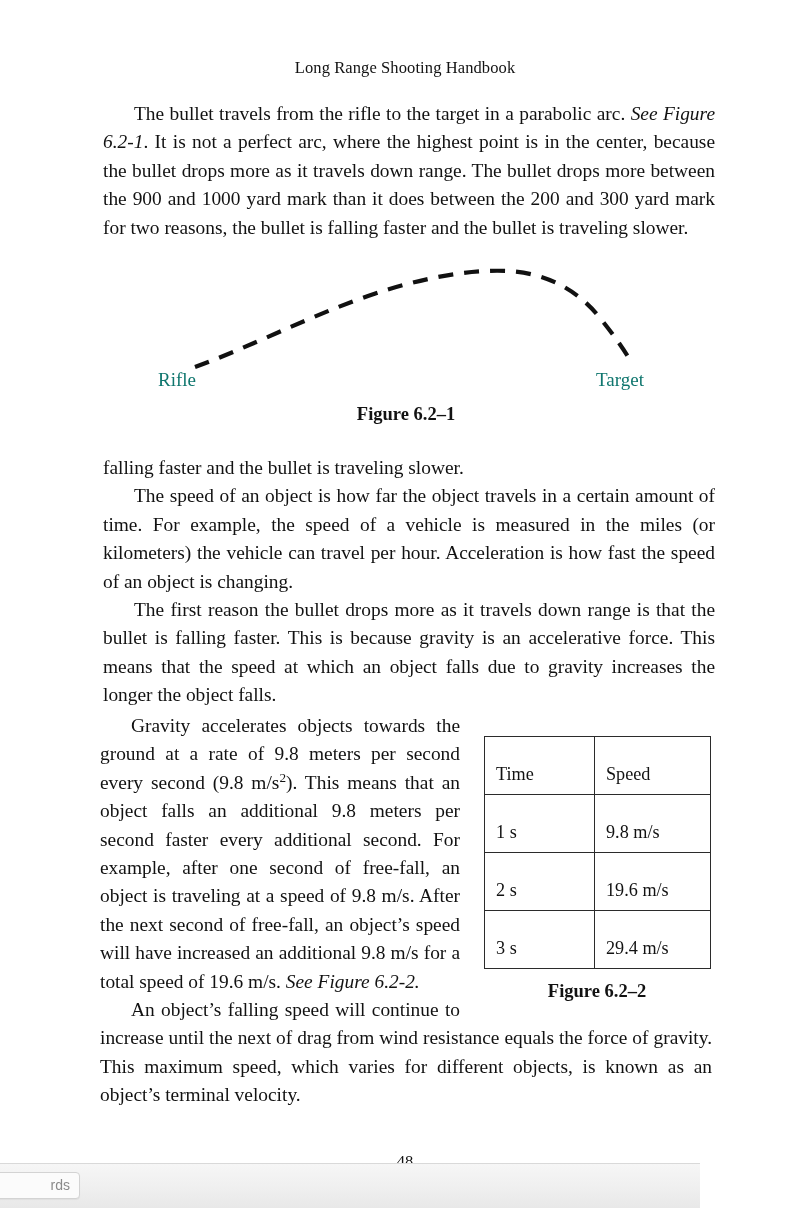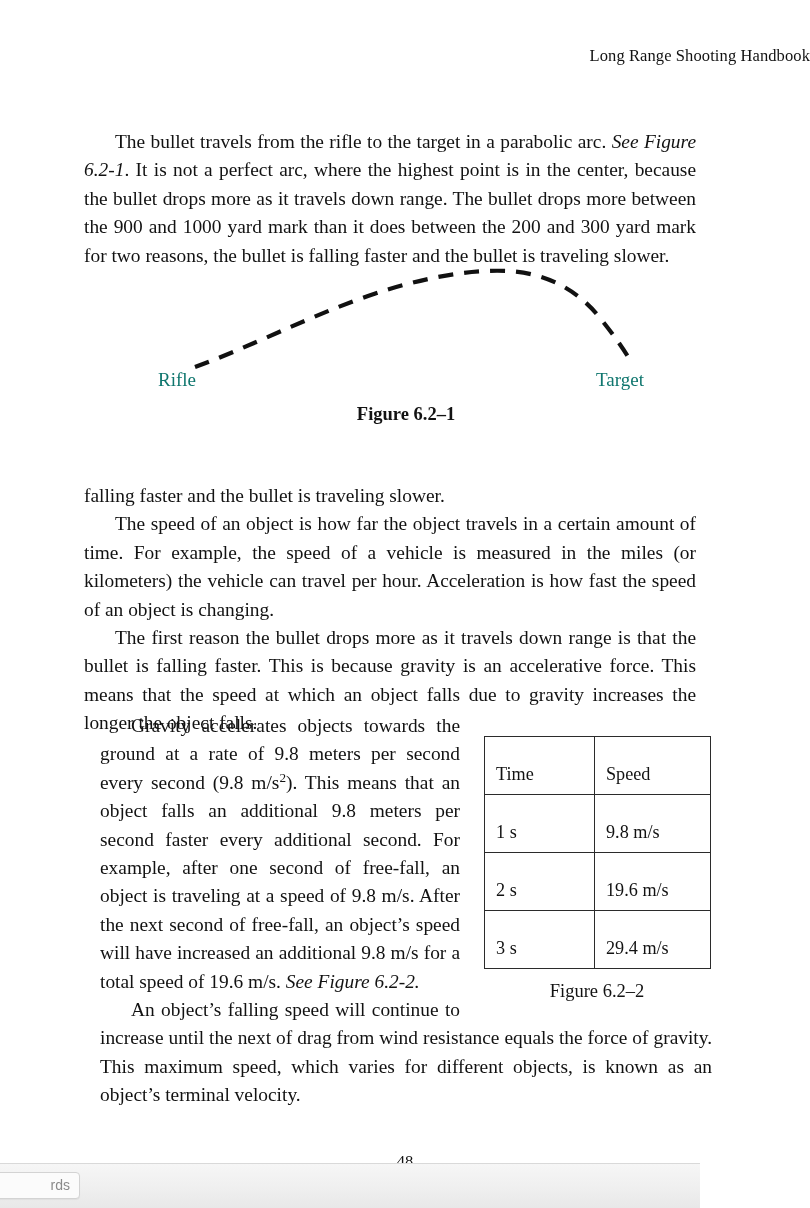--- a/index.html
+++ b/index.html
@@ -19,35 +19,34 @@
 
   .page {
     position: absolute;
     inset: 0;
     background: #ffffff;
   }
 
   
   .running-head {
     position: absolute;
-    top: 46px;
+    top: 58px;
     left: 0;
     width: 810px;
-    text-align: right;
+    text-align: center;
     font-size: 16.5px;
     letter-spacing: 0.1px;
   }
 
   
   .textblock {
     position: absolute;
-    left: 84px;
+    left: 103px;
     width: 612px;
     top: 100px;
-    margin-top: 28px;
   }
 
   p.body {
     margin: 0;
     font-size: 19.4px;
     line-height: 28.4px;
     text-align: justify;
     text-justify: inter-word;
     text-indent: 31px;
     hyphens: none;
@@ -114,21 +113,21 @@
     height: 22px;
     vertical-align: middle;
   }
   table.data col.c1 { width: 110px; }
   table.data col.c2 { width: 116px; }
   .fig-caption.cap2 {
     position: static;
     width: 226px;
     text-align: center;
     margin-top: 12px;
-    font-weight: normal;
+    font-weight: bold;
     font-size: 18.5px;
   }
 
   sup.sq {
     font-size: 0.68em;
     vertical-align: super;
     line-height: 0;
   }
 
   

